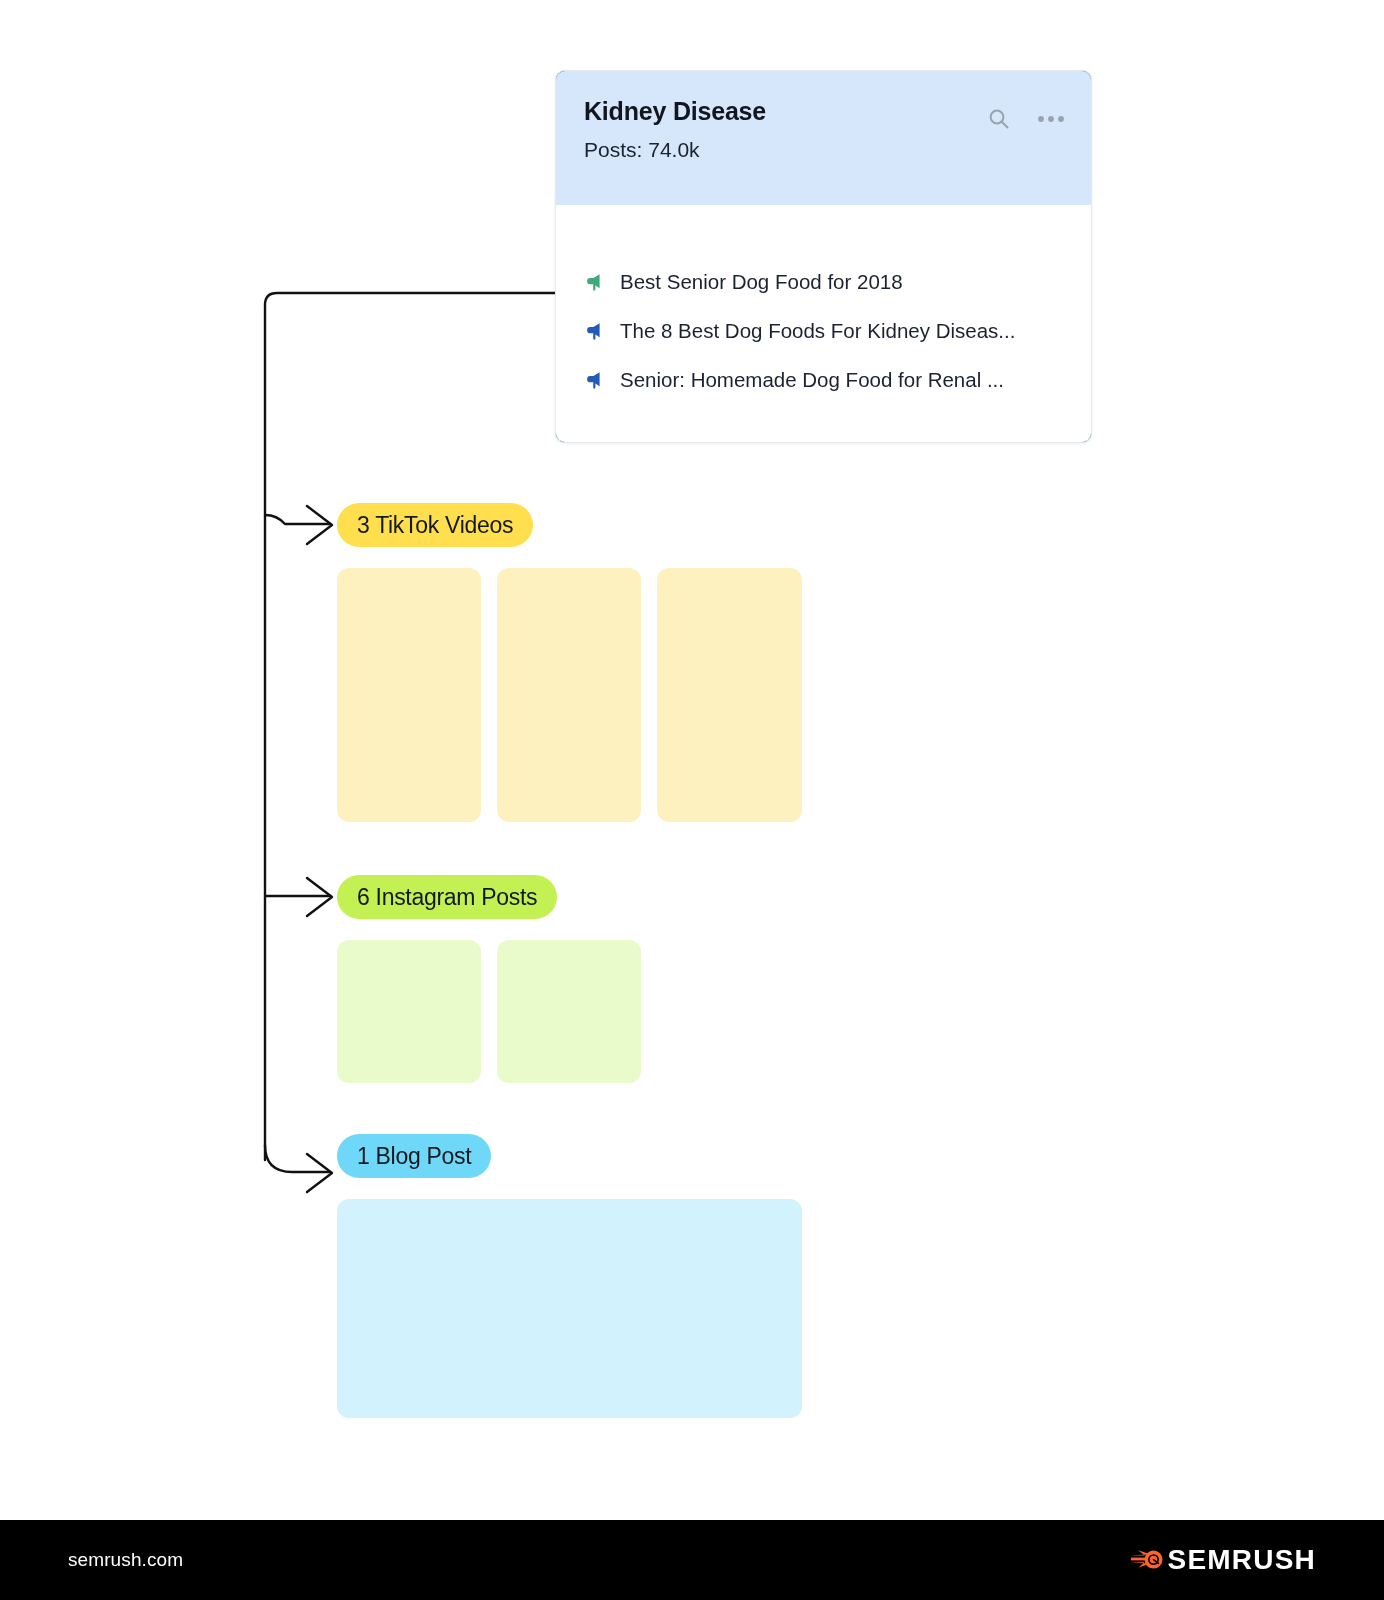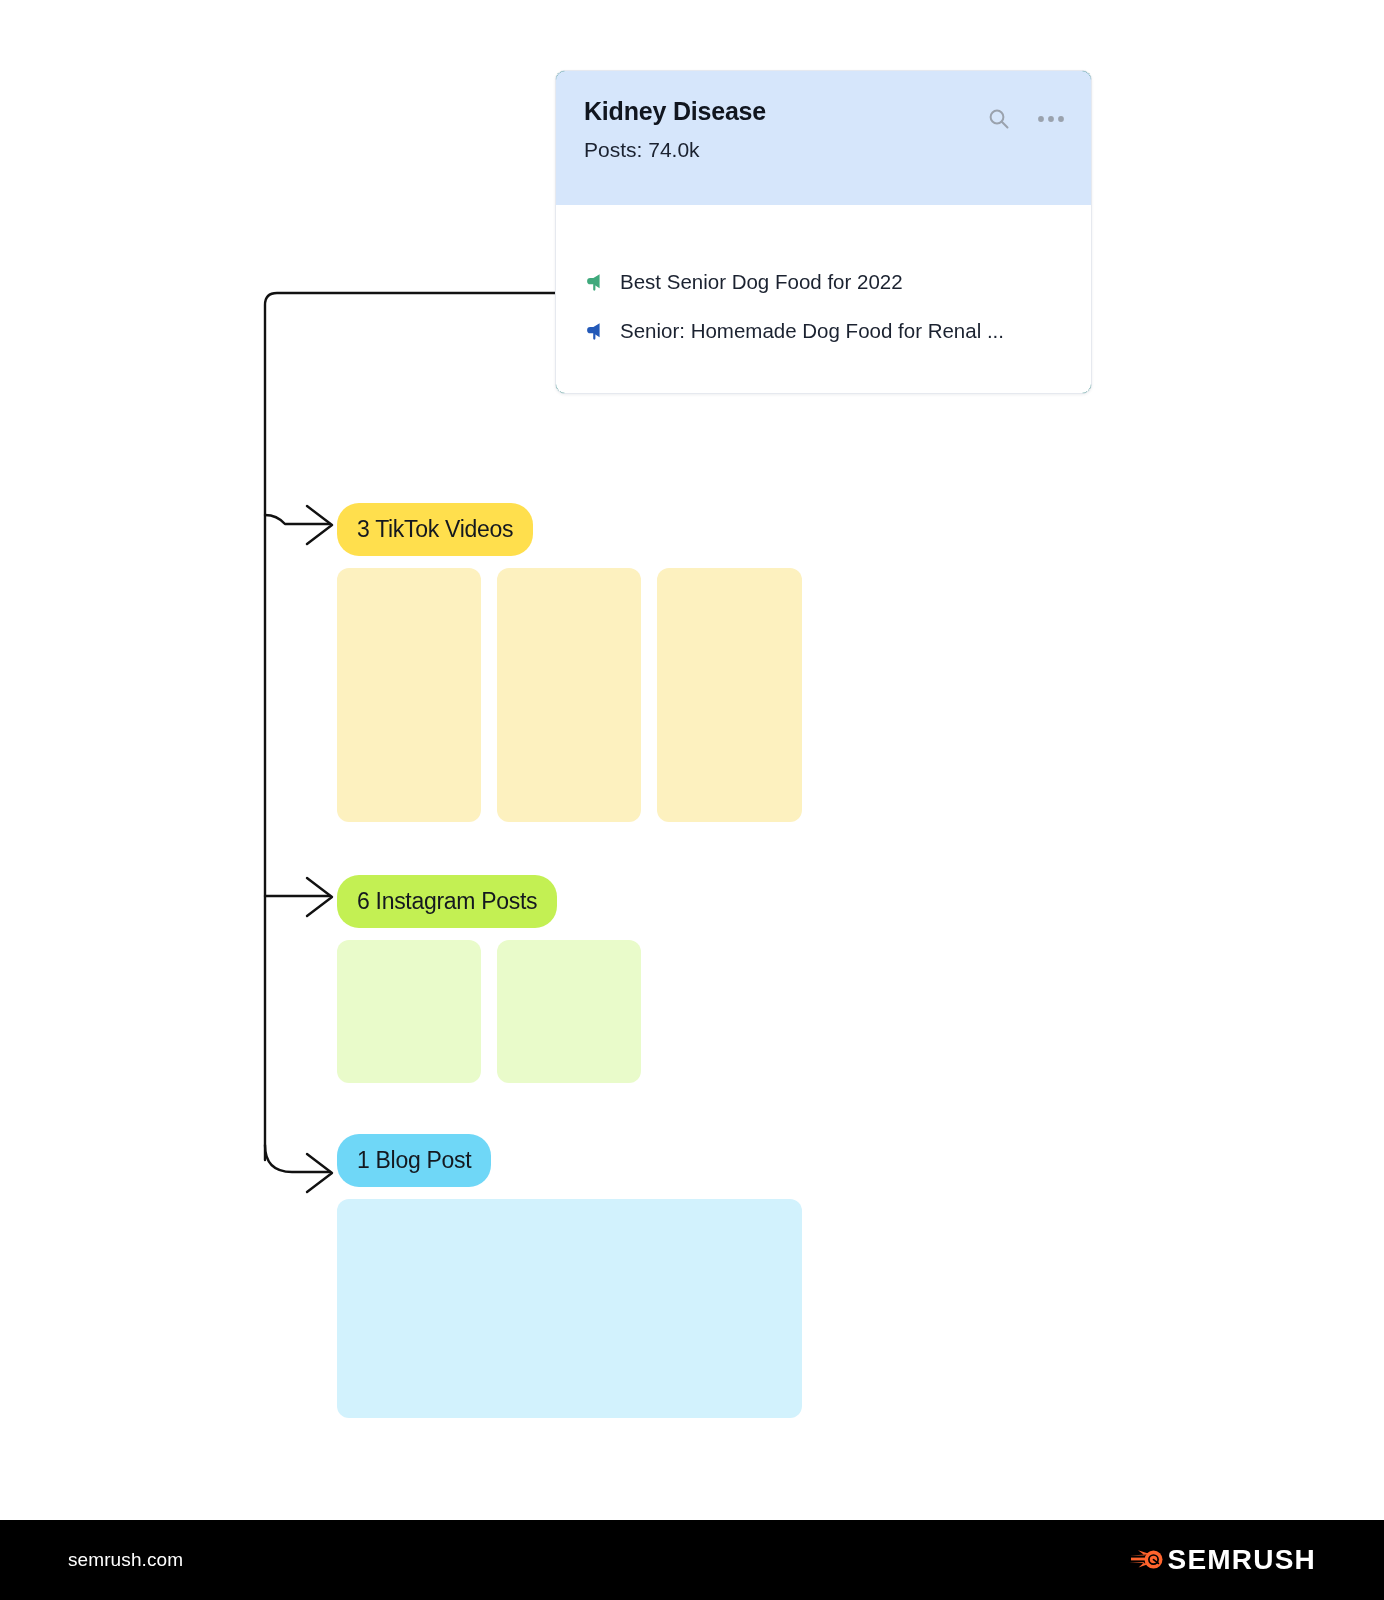--- a/index.html
+++ b/index.html
@@ -94,21 +94,21 @@
     color: #1b2230;
     white-space: nowrap;
     overflow: hidden;
   }
 
   
   .pill {
     position: absolute;
     display: inline-flex;
     align-items: center;
-    height: 53px;
+    height: 44px;
     padding: 8px 20px;
     border-radius: 22px;
     font-size: 23px;
     color: #14181f;
     letter-spacing: -0.3px;
     white-space: nowrap;
   }
   .pill-tiktok    { left: 337px; top: 503px; background: #ffdf4d; }
   .pill-instagram { left: 337px; top: 875px; background: #c3f053; }
   .pill-blog      { left: 337px; top: 1134px; background: #6fd7f7; }
@@ -209,23 +209,32 @@
 
     <div class="card-body">
 
       <div class="result-row">
         <span class="result-icon-wrap">
           <svg class="result-icon" viewBox="0 0 22 22">
             <path d="M15.6 3.2 L9.4 7.1 L6.2 7.1 A3.1 3.1 0 0 0 6.2 13.3 L9.4 13.3 L15.6 17.2 Z" fill="#3fa97c"></path>
             <rect x="9.2" y="12.6" width="2.2" height="7.1" rx="1.1" fill="#3fa97c"></rect>
           </svg>
         </span>
-        <span class="result-text">Best Senior Dog Food for 2022</span>
-      </div>
-
+        <span class="result-text">Best Senior Dog Food for 2018</span>
+      </div>
+
+      <div class="result-row">
+        <span class="result-icon-wrap">
+          <svg class="result-icon" viewBox="0 0 22 22">
+            <path d="M15.6 3.2 L9.4 7.1 L6.2 7.1 A3.1 3.1 0 0 0 6.2 13.3 L9.4 13.3 L15.6 17.2 Z" fill="#2359b8"></path>
+            <rect x="9.2" y="12.6" width="2.2" height="7.1" rx="1.1" fill="#2359b8"></rect>
+          </svg>
+        </span>
+        <span class="result-text">The 8 Best Dog Foods For Kidney Diseas...</span>
+      </div>
 
       <div class="result-row">
         <span class="result-icon-wrap">
           <svg class="result-icon" viewBox="0 0 22 22">
             <path d="M15.6 3.2 L9.4 7.1 L6.2 7.1 A3.1 3.1 0 0 0 6.2 13.3 L9.4 13.3 L15.6 17.2 Z" fill="#2359b8"></path>
             <rect x="9.2" y="12.6" width="2.2" height="7.1" rx="1.1" fill="#2359b8"></rect>
           </svg>
         </span>
         <span class="result-text">Senior: Homemade Dog Food for Renal ...</span>
       </div>

